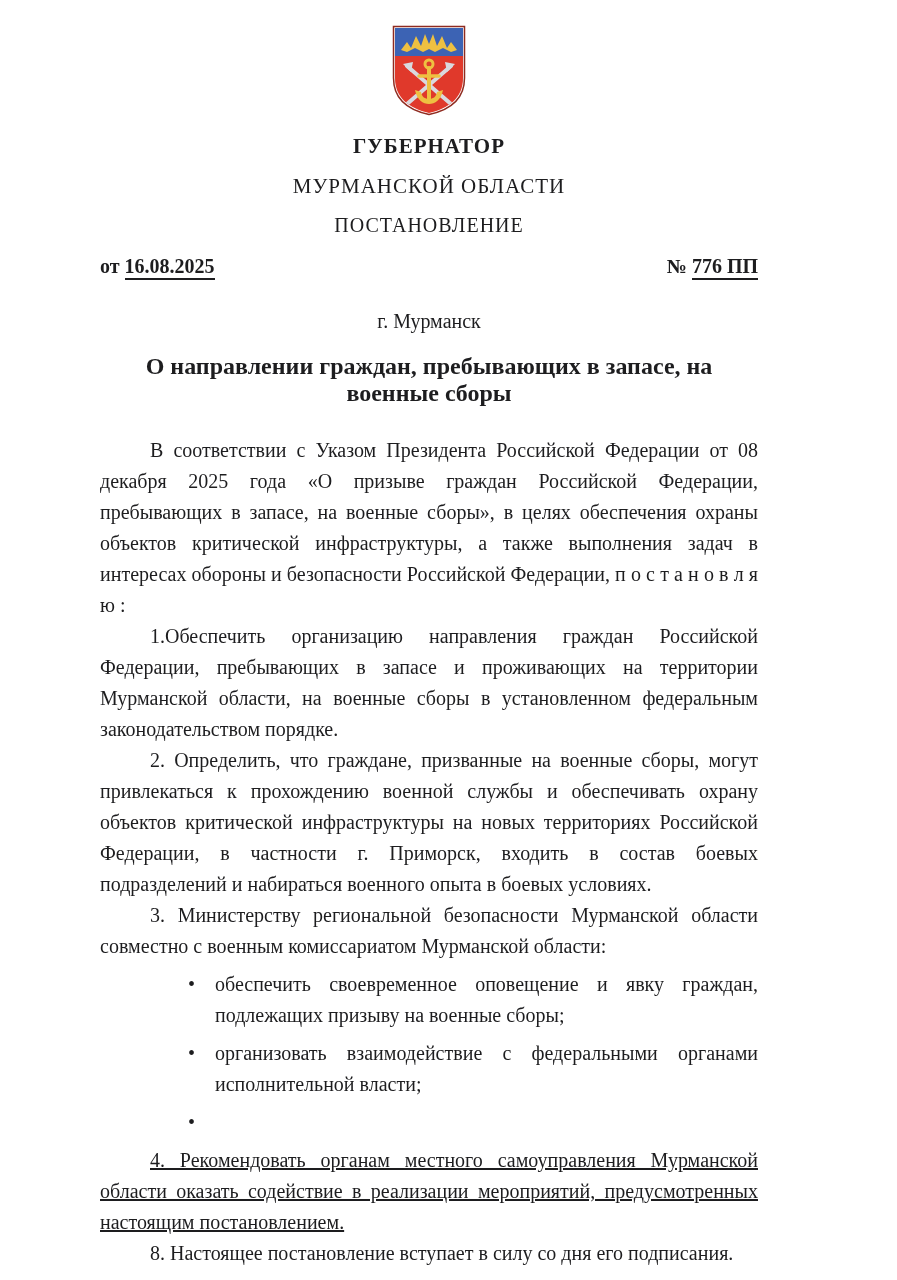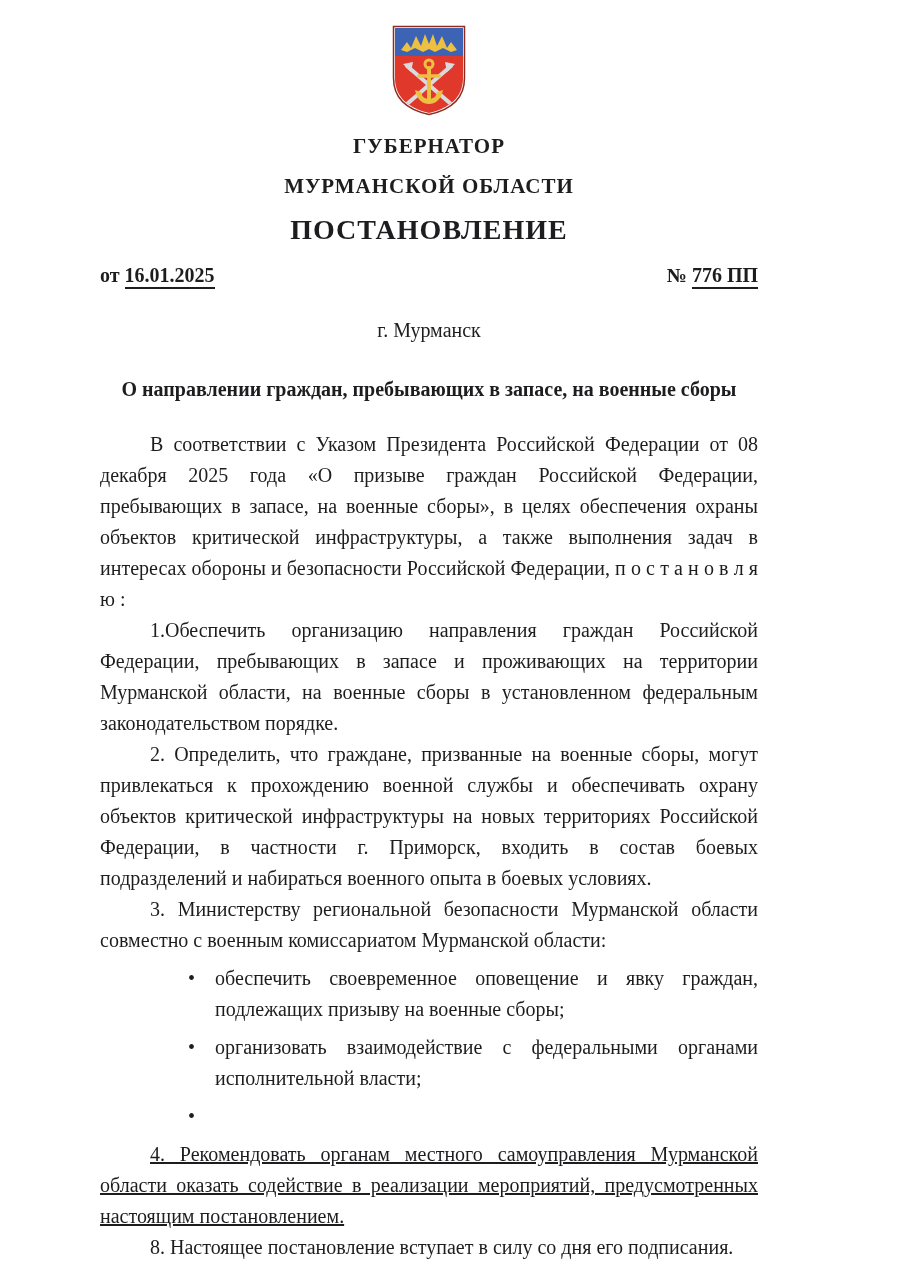--- a/index.html
+++ b/index.html
@@ -27,51 +27,51 @@
   .org-line1 {
     margin-top: 18px;
     text-align: center;
     font-weight: bold;
     font-size: 21px;
     letter-spacing: 1px;
   }
   .org-line2 {
     margin-top: 15px;
     text-align: center;
-    font-weight: bold;
+    font-weight: normal;
     font-size: 21px;
     letter-spacing: 1px;
   }
   .doc-type {
     margin-top: 15px;
     text-align: center;
-    font-weight: bold;
-    font-size: 28px;
+    font-weight: normal;
+    font-size: 20px;
     letter-spacing: 1px;
   }
   
   .meta-row {
     margin-top: 18px;
     display: flex;
     justify-content: space-between;
     align-items: baseline;
     font-weight: bold;
     font-size: 20px;
   }
   .u-val { border-bottom: 2px solid #1d1d1f; padding-bottom: 1px; }
   .city {
     margin-top: 32px;
     text-align: center;
     font-size: 20px;
   }
   .doc-title {
-    margin-top: 36px;
+    margin-top: 20px;
     text-align: center;
     font-weight: bold;
-    font-size: 20px;
+    font-size: 24px;
   }
   
   .body-text { margin-top: 28px; }
   .para {
     font-size: 20px;
     line-height: 31px;
     text-align: justify;
     text-indent: 50px;
   }
   .bullet-list {
@@ -149,21 +149,21 @@
     </svg>
   </div>
 
   <div class="org-line1">ГУБЕРНАТОР</div>
   <div class="org-line2">МУРМАНСКОЙ ОБЛАСТИ</div>
   <div class="doc-type">ПОСТАНОВЛЕНИЕ</div>
 
   <div class="meta-row">
     <div>
       <span>от</span>
-      <span class="u-val">16.01.2025</span>
+      <span class="u-val">16.08.2025</span>
     </div>
     <div>
       <span>№</span>
       <span class="u-val">776 ПП</span>
     </div>
   </div>
 
   <div class="city">г. Мурманск</div>
 
   <div class="doc-title">О направлении граждан, пребывающих в запасе, на военные сборы</div>

